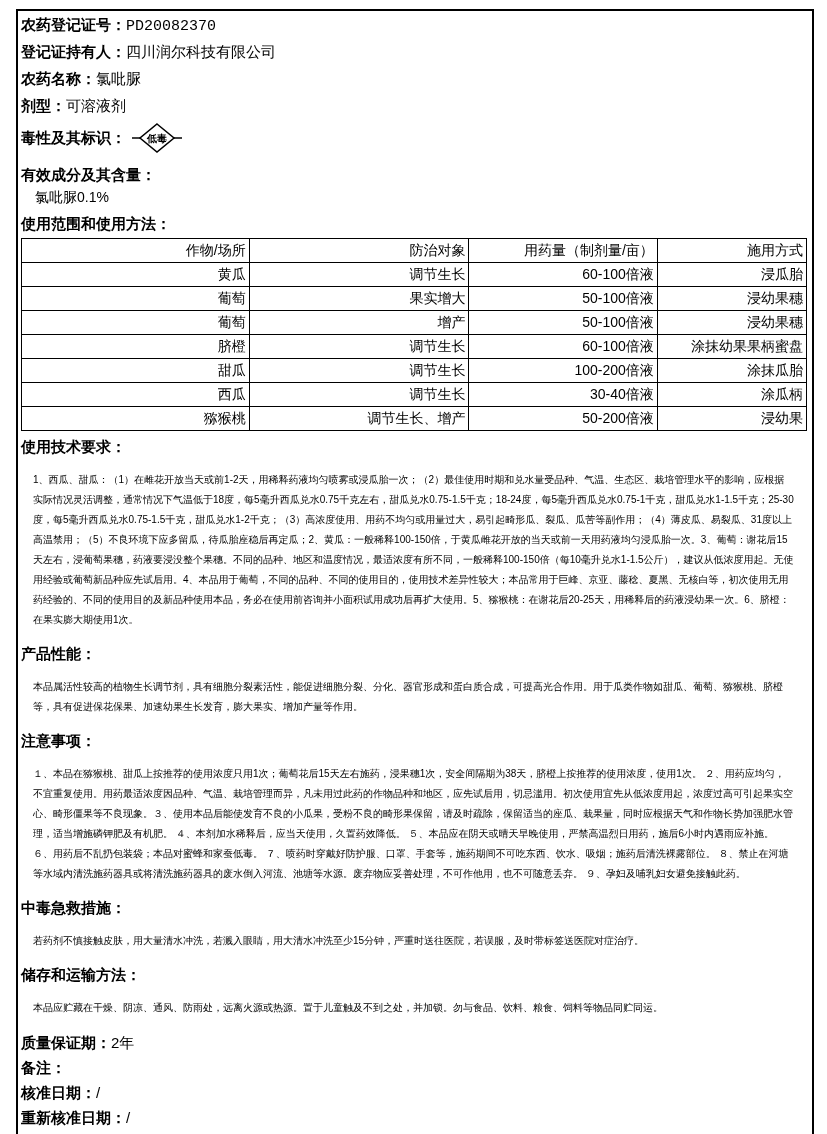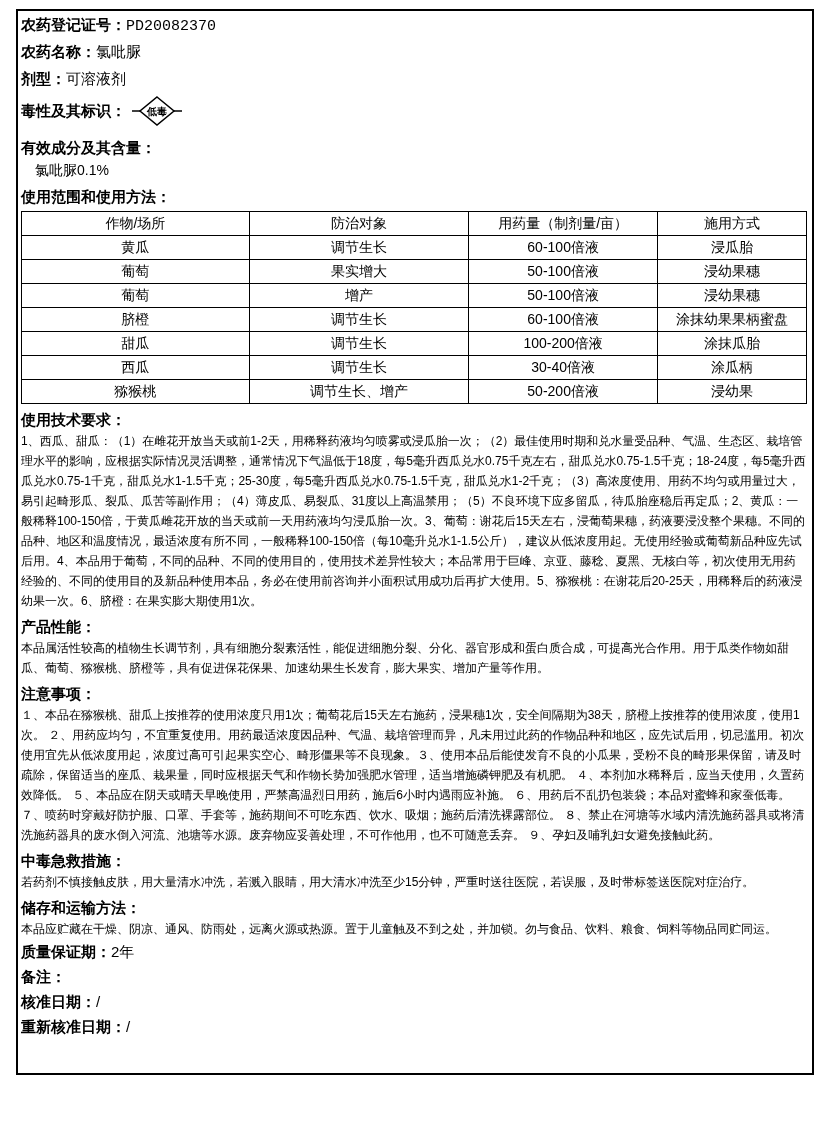--- a/index.html
+++ b/index.html
@@ -44,51 +44,54 @@
   table.usage {
     border-collapse: collapse;
     width: 786px;
     margin: 3px 0 3px 0;
     table-layout: fixed;
   }
   table.usage th, table.usage td {
     border: 1px solid #000000;
     font-size: 14px;
     font-weight: normal;
-    text-align: center;
+    text-align: right;
     vertical-align: middle;
     padding: 1px 3px;
     height: 24px;
     overflow: hidden;
     white-space: nowrap;
   }
   .col1 { width: 29%; }
   .col2 { width: 28%; }
   .col3 { width: 24%; }
   .col4 { width: 19%; }
   .para {
-    font-size: 12px;
+    font-size: 10px;
     line-height: 20px;
-    margin: 0;
+    margin: 12px;
   }
   .footer-row {
     font-size: 15px;
     line-height: 25px;
     white-space: nowrap;
   }
 </style>
 </head>
 <body>
 
 <div class="doc">
 
   <div class="field-row">
     <span class="field-label">农药登记证号：</span><span class="field-value">PD20082370</span>
   </div>
 
+  <div class="field-row">
+    <span class="field-label">登记证持有人：</span><span class="field-value">四川润尔科技有限公司</span>
+  </div>
 
   <div class="field-row">
     <span class="field-label">农药名称：</span><span class="field-value">氯吡脲</span>
   </div>
 
   <div class="field-row">
     <span class="field-label">剂型：</span><span class="field-value">可溶液剂</span>
   </div>
 
   <div class="field-row toxicity-row">

